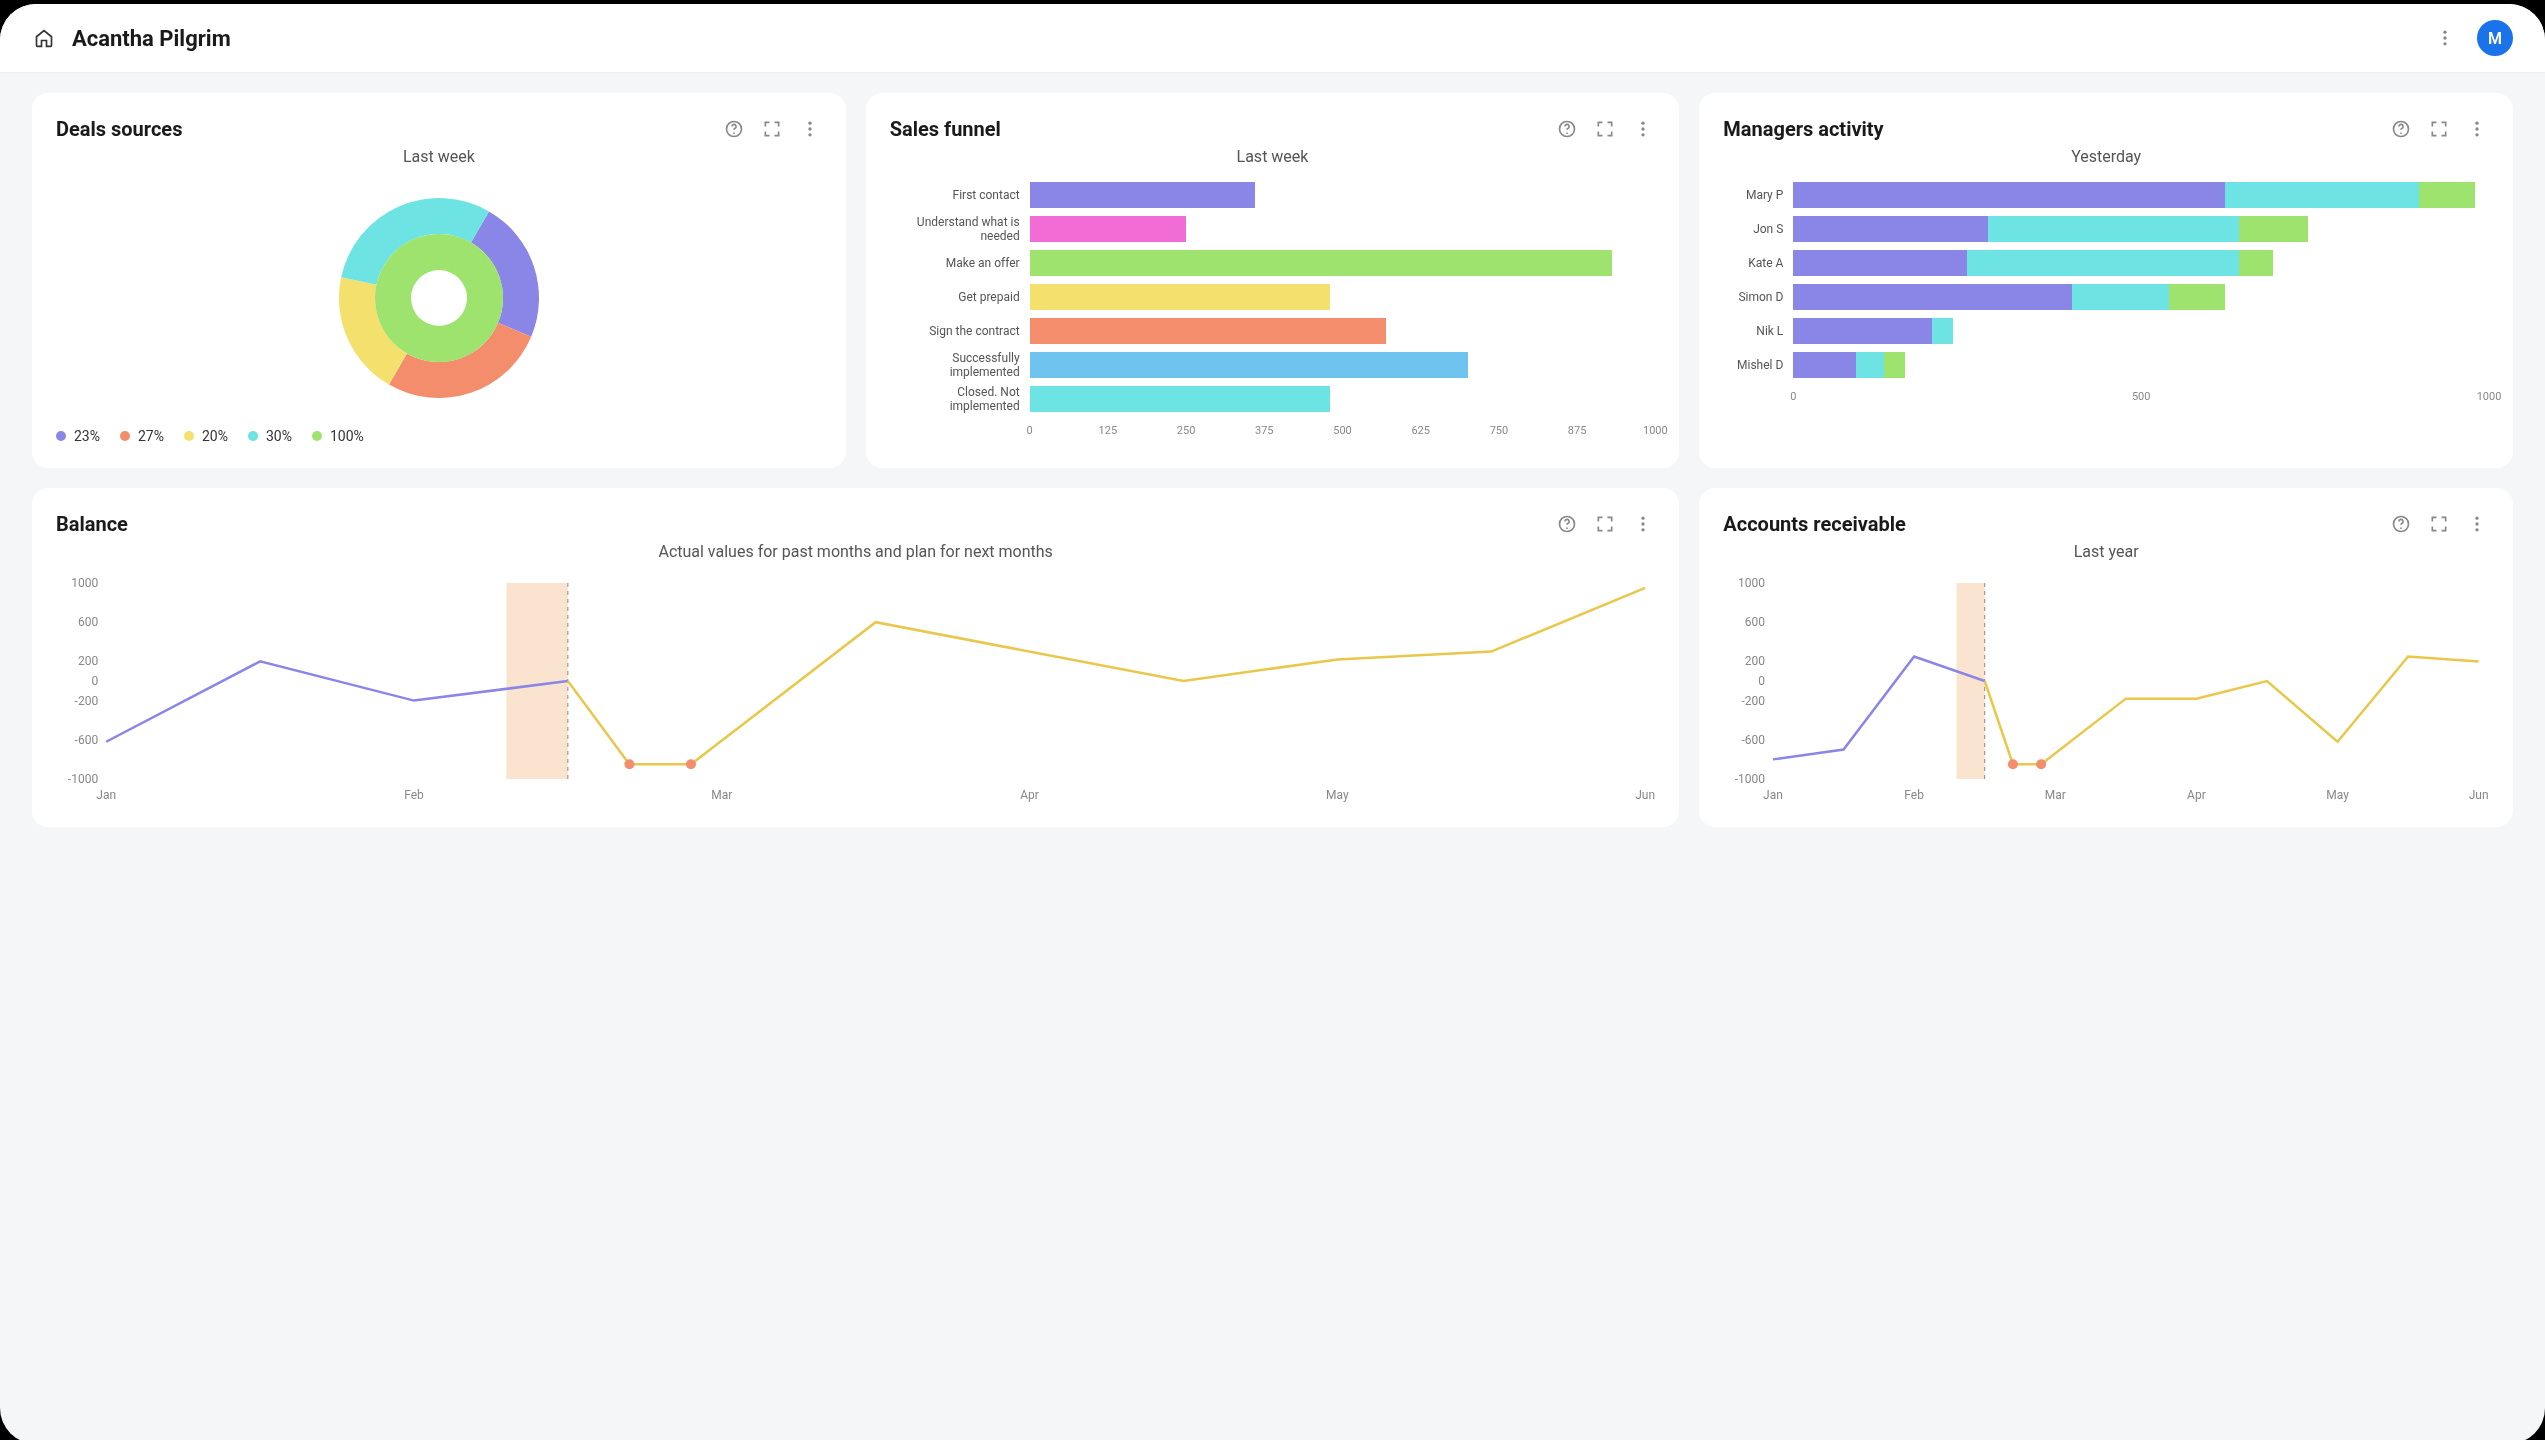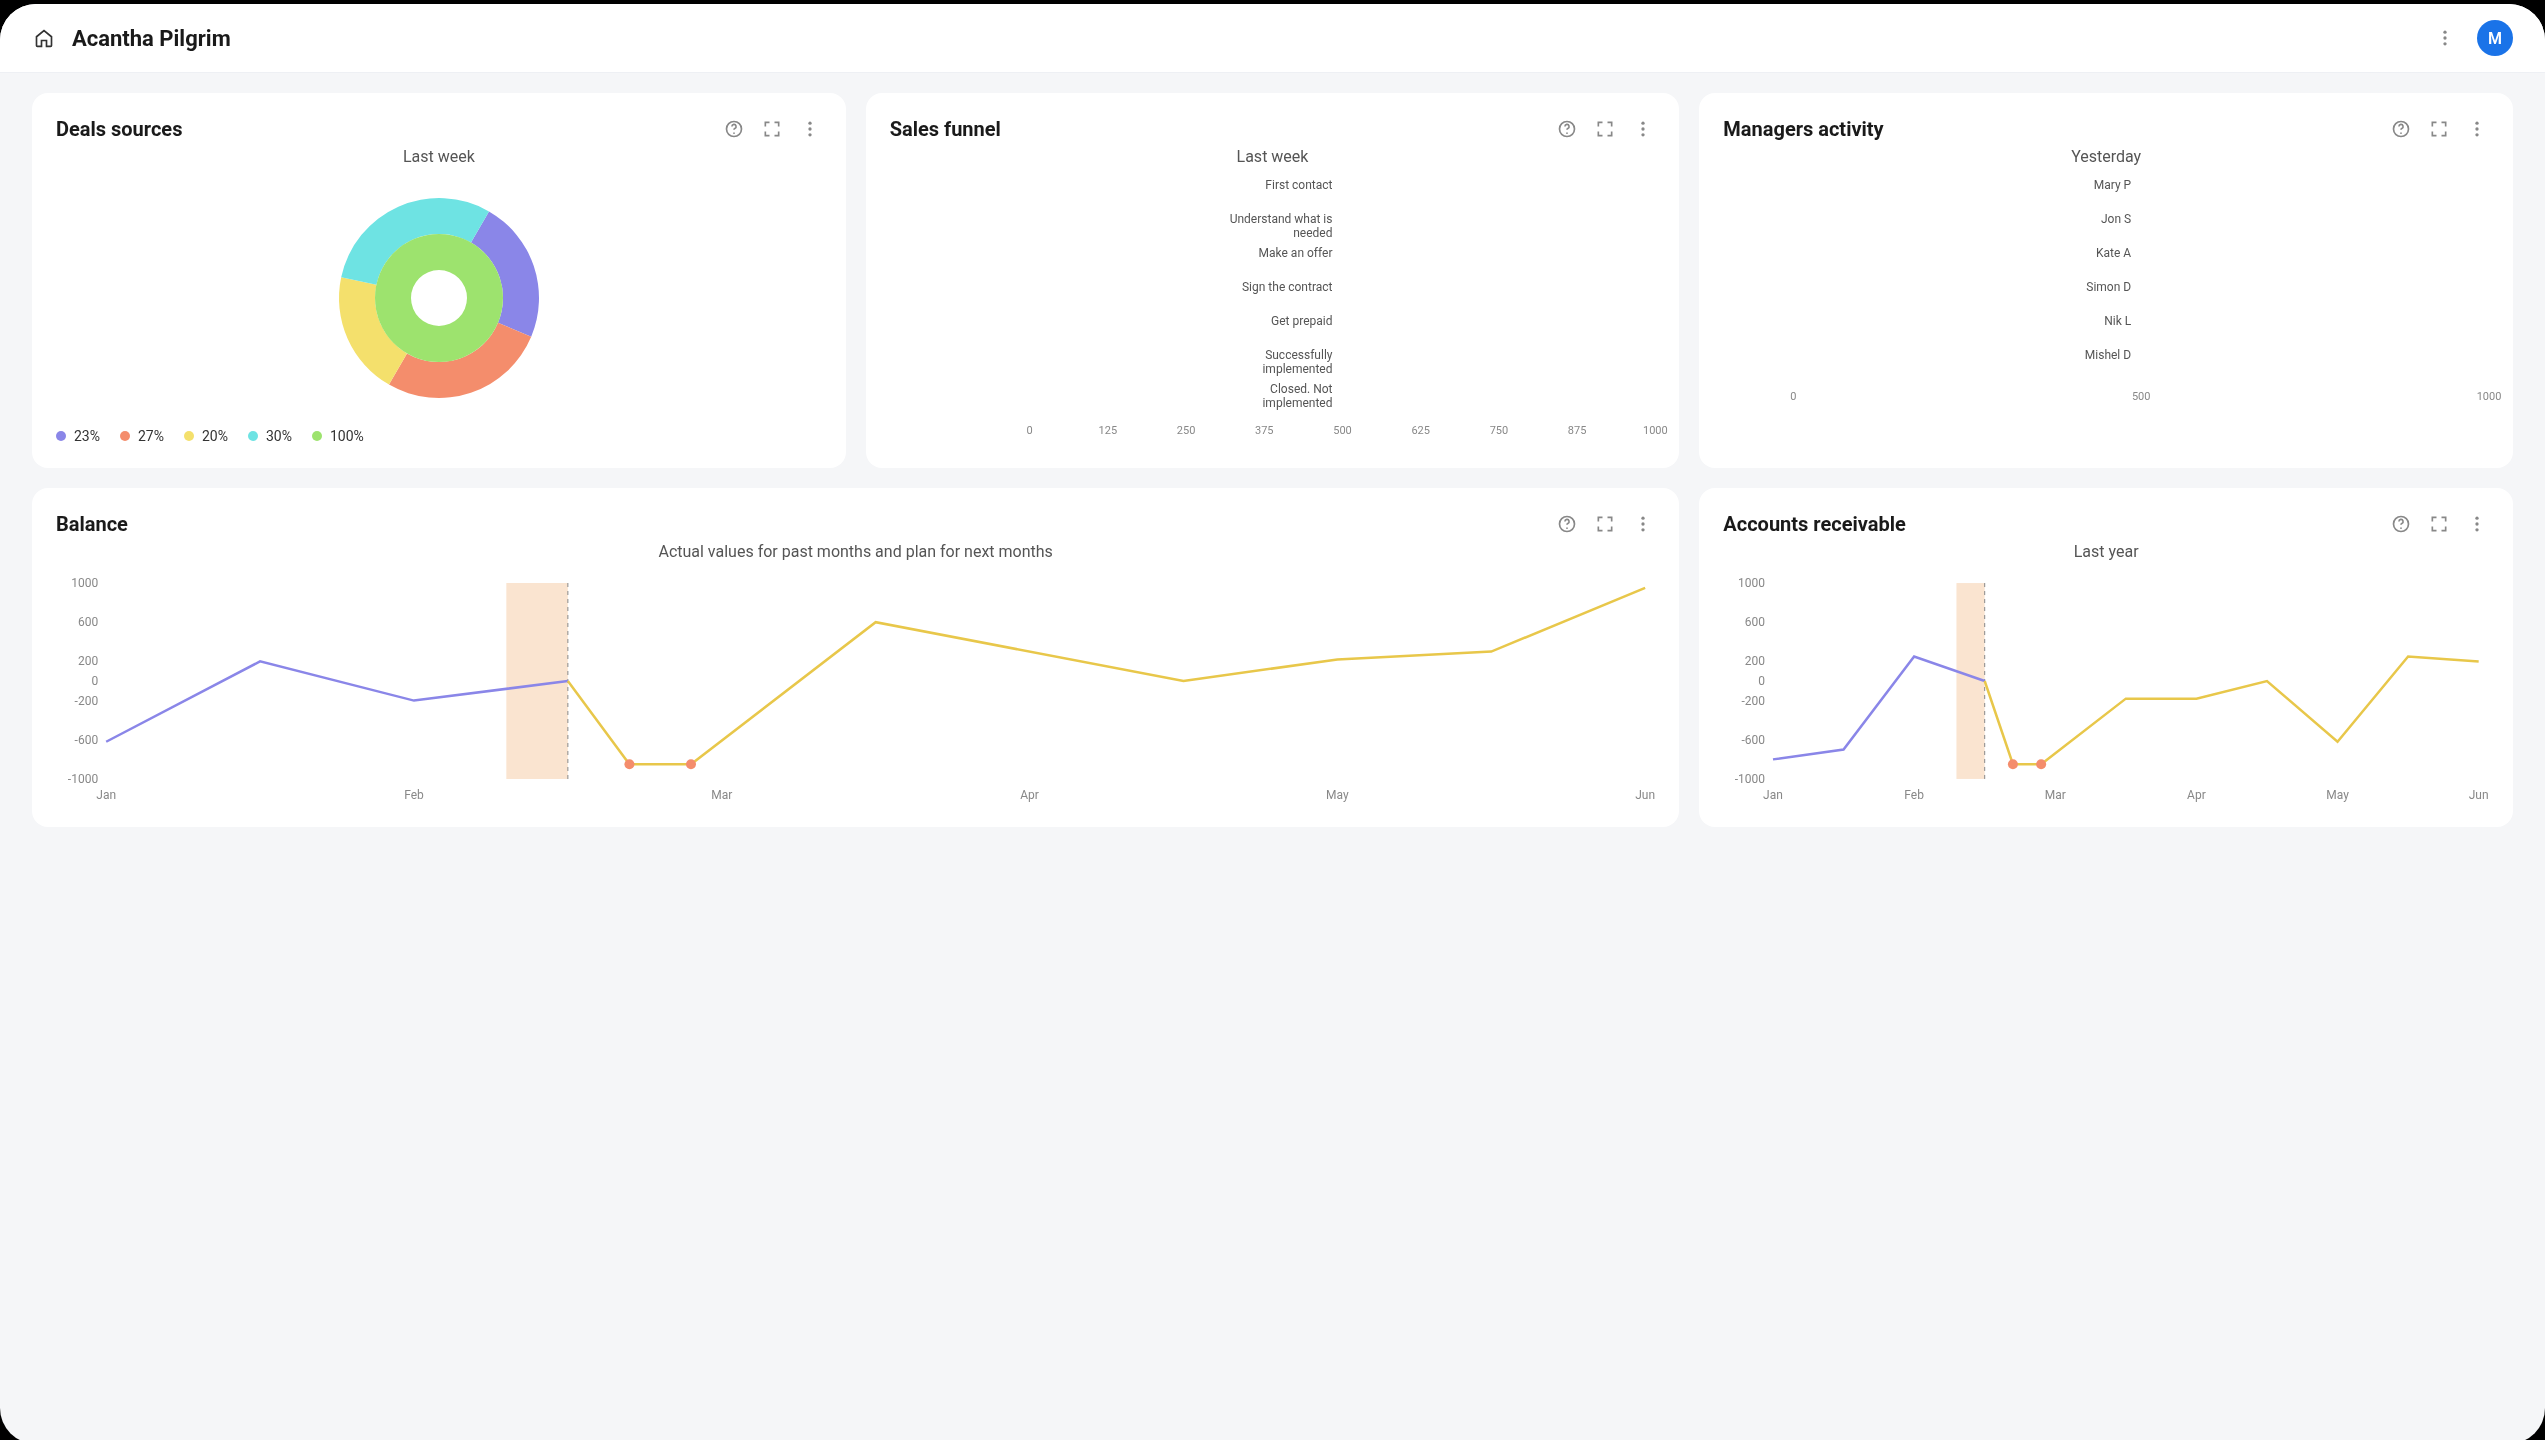--- a/index.html
+++ b/index.html
@@ -58,21 +58,21 @@
   .card-sub { font-size:16px; color:#555; margin-bottom: 12px; text-align: center; }
   .chart-area { flex:1; display:flex; flex-direction:column; }
 
   
   .legend-row { display:flex; gap:20px; flex-wrap:wrap; font-size:14px; color:#333; margin-top:10px; }
   .legend-item { display:flex; align-items:center; gap:8px; }
   .dot { width:10px; height:10px; border-radius:50%; }
 
   
   .hbar-chart { display:flex; flex-direction:column; }
-  .hbar-row { display:flex; align-items:center; height:34px;flex-direction:column; }
+  .hbar-row { display:flex; align-items:center; height:34px; }
   .hbar-label { width:140px; text-align:right; padding-right:10px; font-size:12px; color:#555; }
   .hbar-track { flex:1; position:relative; height:26px; display:flex; align-items:center; }
   .hbar-seg { height:100%; }
   .xaxis { display:flex; margin-top:8px; font-size:11px; color:#888; position:relative; }
   .xaxis .tick { position:absolute; transform:translateX(-50%); }
   .xaxis-wrap { margin-left:140px; flex:1; position:relative; height:14px; }
 
   
   .mgr .hbar-label { width:70px; }
   .mgr .xaxis-wrap { margin-left:70px; }
@@ -210,29 +210,29 @@
               <div class="hbar-seg" style="width: 25%; background: rgb(242, 108, 213);"></div>
             </div>
           </div>
           <div class="hbar-row">
             <div class="hbar-label">Make an offer</div>
             <div class="hbar-track">
               <div class="hbar-seg" style="width: 93%; background: rgb(157, 227, 110);"></div>
             </div>
           </div>
           <div class="hbar-row">
+            <div class="hbar-label">Get prepaid</div>
+            <div class="hbar-track">
+              <div class="hbar-seg" style="width: 48%; background: rgb(244, 224, 108);"></div>
+            </div>
+          </div>
+          <div class="hbar-row">
             <div class="hbar-label">Sign the contract</div>
             <div class="hbar-track">
               <div class="hbar-seg" style="width: 57%; background: rgb(244, 141, 108);"></div>
-            </div>
-          </div>
-          <div class="hbar-row">
-            <div class="hbar-label">Get prepaid</div>
-            <div class="hbar-track">
-              <div class="hbar-seg" style="width: 48%; background: rgb(244, 224, 108);"></div>
             </div>
           </div>
           <div class="hbar-row">
             <div class="hbar-label">Successfully implemented</div>
             <div class="hbar-track">
               <div class="hbar-seg" style="width: 70%; background: rgb(110, 195, 239);"></div>
             </div>
           </div>
           <div class="hbar-row">
             <div class="hbar-label">Closed. Not implemented</div>

